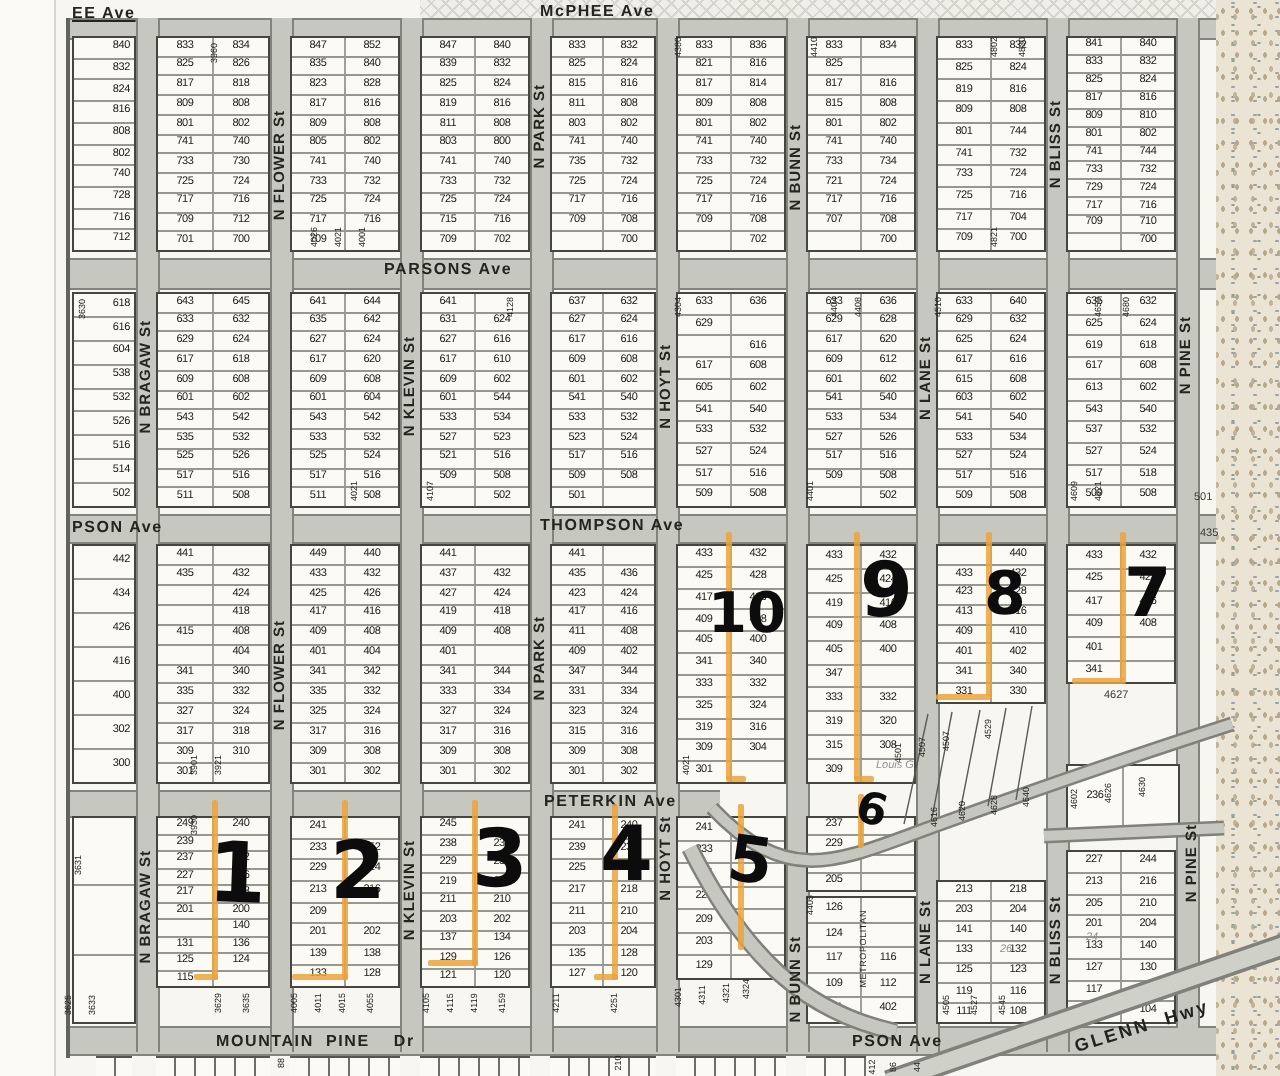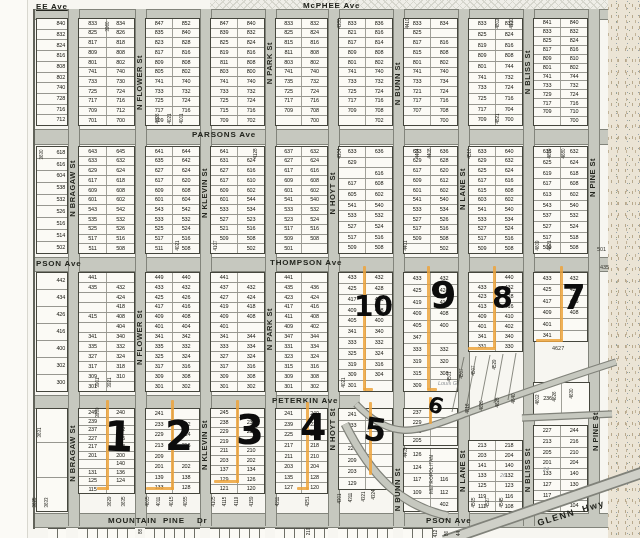--- a/index.html
+++ b/index.html
@@ -1521,21 +1521,21 @@
         <div class="lot-row">
           <div class="lot l">117</div>
           <div class="lot">116</div>
         </div>
         <div class="lot-row">
           <div class="lot l">109</div>
           <div class="lot">104</div>
         </div>
       </div>
       <div class="hlabel" style="left: 36px; top: 2px; position: absolute; text-decoration: underline;">EE Ave</div>
-      <div class="hlabel" style="left: 270px; top: 1px; position: absolute; padding-left: 33px;">McPHEE Ave</div>
+      <div class="hlabel" style="left: 270px; top: 1px; position: absolute;">McPHEE Ave</div>
       <div class="hlabel" style="left: 192px; top: 130px; position: absolute;">PARSONS Ave</div>
       <div class="hlabel" style="left: 36px; top: 259px; position: absolute;">PSON Ave</div>
       <div class="hlabel" style="left: 270px; top: 258px; position: absolute;">THOMPSON Ave</div>
       <div class="hlabel" style="left: 272px; top: 396px; position: absolute;">PETERKIN Ave</div>
       <div class="hlabel" style="left: 108px; top: 516px; position: absolute;">MOUNTAIN  PINE    Dr</div>
       <div class="hlabel" style="left: 426px; top: 516px; position: absolute;">PSON Ave</div>
       <div class="glenn-label" style="left: 536px; top: 508px; position: absolute;">GLENN  Hwy</div>
       <div class="metro-label" style="left: 429px; top: 455px; position: absolute;">METROPOLITAN</div>
       <div class="vlabel" style="left: 68px; top: 160px; position: absolute;">N BRAGAW St</div>
       <div class="vlabel" style="left: 68px; top: 425px; position: absolute;">N BRAGAW St</div>

